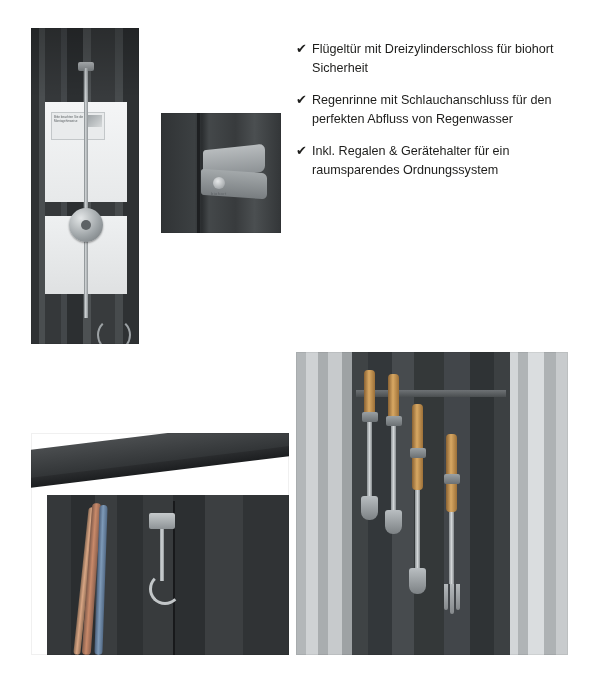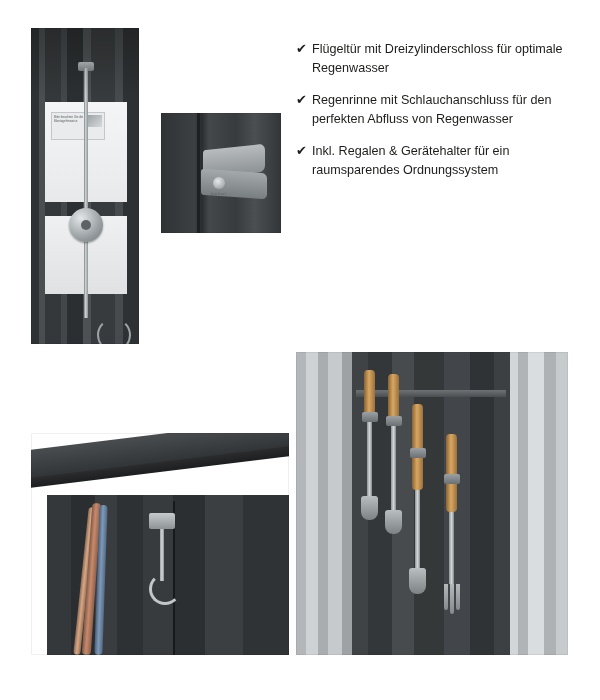--- a/index.html
+++ b/index.html
@@ -469,21 +469,21 @@
   <div class="ph-handle-top"></div>
   <div class="ph-handle-bot"></div>
   <div class="ph-lock"></div>
   <div class="ph-text">biohort</div>
   <div class="photo-frame-line"></div>
 </div>
 
 <div class="features">
   <div class="feature-row">
     <span class="feature-check">✔</span>
-    <span class="feature-text">Flügeltür mit Dreizylinderschloss für optimale Regenwasser</span>
+    <span class="feature-text">Flügeltür mit Dreizylinderschloss für biohort Sicherheit</span>
   </div>
   <div class="feature-row">
     <span class="feature-check">✔</span>
     <span class="feature-text">Regenrinne mit Schlauchanschluss für den perfekten Abfluss von Regenwasser</span>
   </div>
   <div class="feature-row">
     <span class="feature-check">✔</span>
     <span class="feature-text">Inkl. Regalen &amp; Gerätehalter für ein raumsparendes Ordnungssystem</span>
   </div>
 </div>

